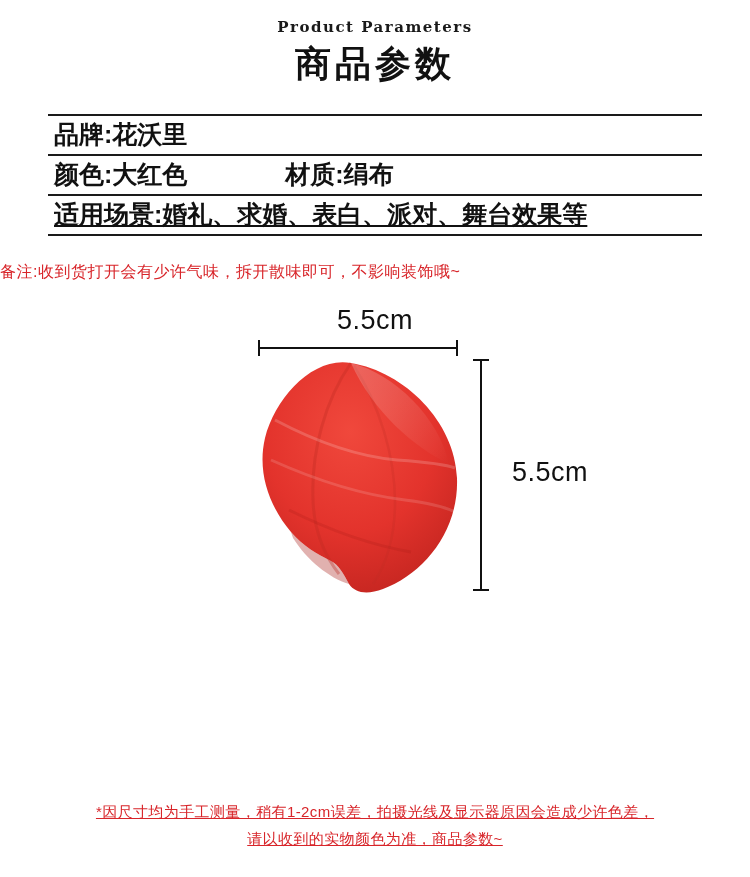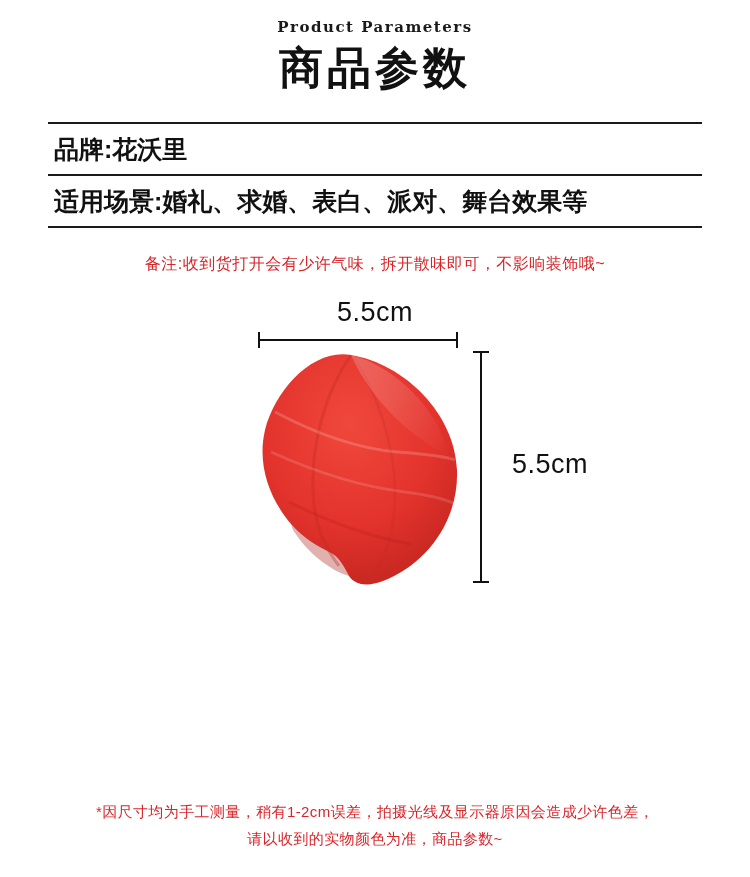--- a/index.html
+++ b/index.html
@@ -30,58 +30,58 @@
   }
   .header-eyebrow {
     font-family: "DejaVu Serif", serif;
     font-size: 15px;
     font-weight: bold;
     letter-spacing: 1.5px;
     color: #1a1a1a;
   }
   .header-title {
     font-family: "Liberation Sans", sans-serif;
-    font-size: 44px;
+    font-size: 36px;
     font-weight: bold;
     letter-spacing: 4px;
     color: #111111;
     margin-top: 8px;
     line-height: 1.1;
   }
 
   
   .specs {
     margin: 30px 48px 0 48px;
     border-top: 2px solid #1a1a1a;
   }
   .spec-row {
     border-bottom: 2px solid #1a1a1a;
     display: flex;
     align-items: center;
-    height: 52px;
+    height: 40px;
     padding-left: 6px;
     box-sizing: border-box;
   }
   .spec-cell {
     font-size: 25px;
     font-weight: bold;
     color: #111111;
     white-space: nowrap;
   }
   .spec-cell.second {
     margin-left: 98px;
   }
   .spec-cell.wide {
     letter-spacing: 0px;
+    text-decoration: underline;
   }
 
   
   .note {
     margin-top: 26px;
-    text-align: center;
     color: #d8252a;
     font-size: 16px;
     letter-spacing: 0.5px;
   }
 
   
   .figure {
     position: relative;
     margin-top: 22px;
     height: 330px;
@@ -163,35 +163,39 @@
     position: absolute;
     bottom: 24px;
     left: 0;
     width: 750px;
     text-align: center;
     color: #d8252a;
     font-size: 15px;
     line-height: 1.85;
     letter-spacing: 0.4px;
   }
-  .footnote div { white-space: nowrap; }
+  .footnote div { white-space: nowrap; text-decoration: underline; }
 </style>
 </head>
 <body>
 
 <div class="page">
 
   <div class="header">
     <div class="header-eyebrow">Product Parameters</div>
     <div class="header-title">商品参数</div>
   </div>
 
   <div class="specs">
     <div class="spec-row">
       <div class="spec-cell">品牌:花沃里</div>
+    </div>
+    <div class="spec-row">
+      <div class="spec-cell">颜色:大红色</div>
+      <div class="spec-cell second">材质:绢布</div>
     </div>
     <div class="spec-row">
       <div class="spec-cell wide">适用场景:婚礼、求婚、表白、派对、舞台效果等</div>
     </div>
   </div>
 
   <div class="note">备注:收到货打开会有少许气味，拆开散味即可，不影响装饰哦~</div>
 
   <div class="figure">
     <div class="dim-top-label">5.5cm</div>

